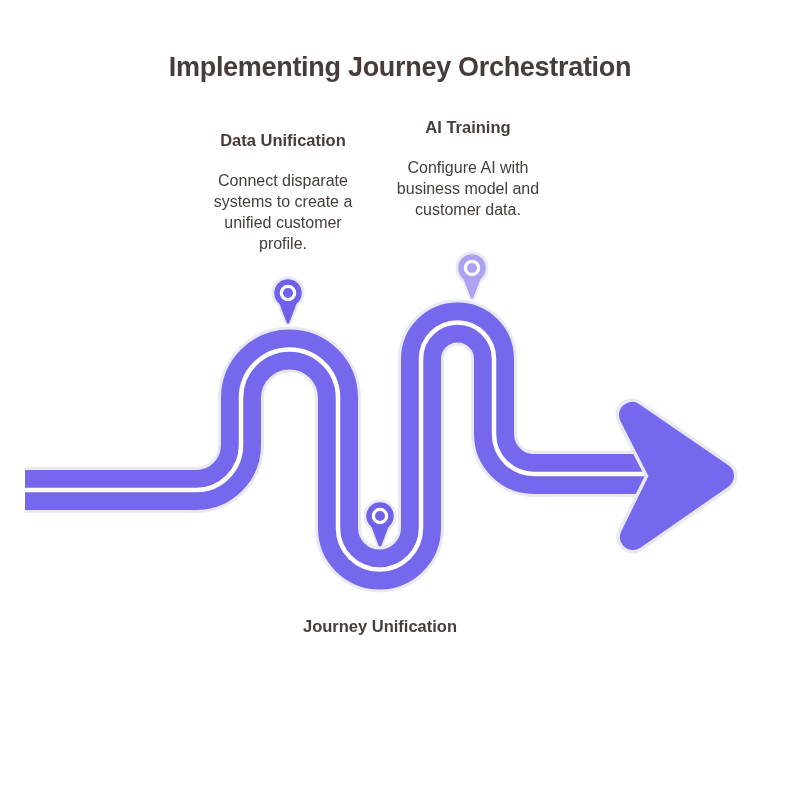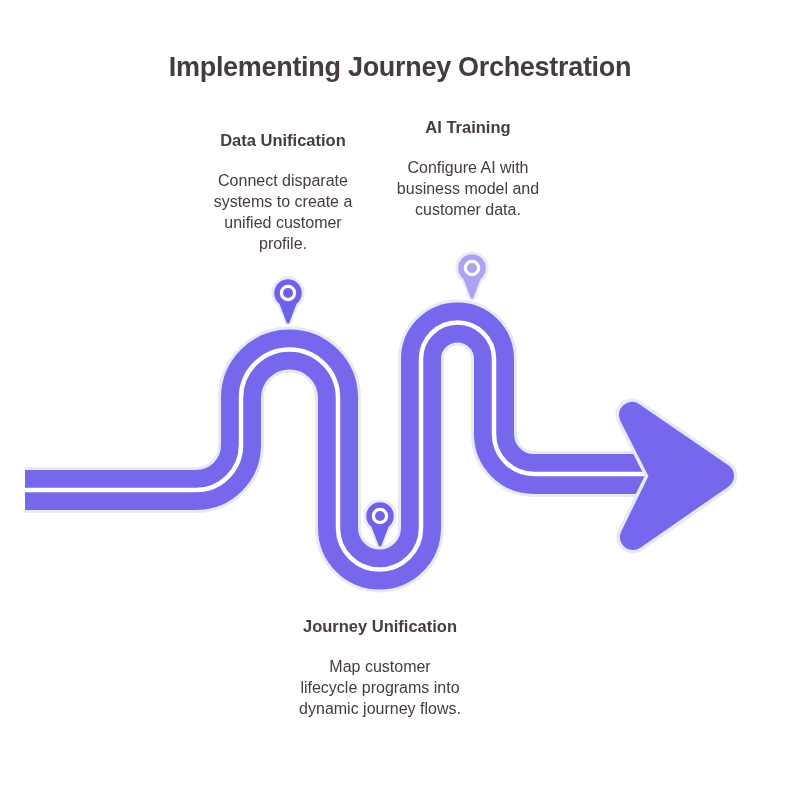--- a/index.html
+++ b/index.html
@@ -112,16 +112,15 @@
     <p>Configure AI with business model and customer data.</p>
   </div>
 
   <div class="step step-1">
     <h2>Data Unification</h2>
     <p>Connect disparate systems to create a unified customer profile.</p>
   </div>
 
   <div class="step step-3">
     <h2>Journey Unification</h2>
-    <p>Map customer lifecycle programs into dynamic journey flows.</p>
   </div>
 
 </div>
 
 </body></html>

